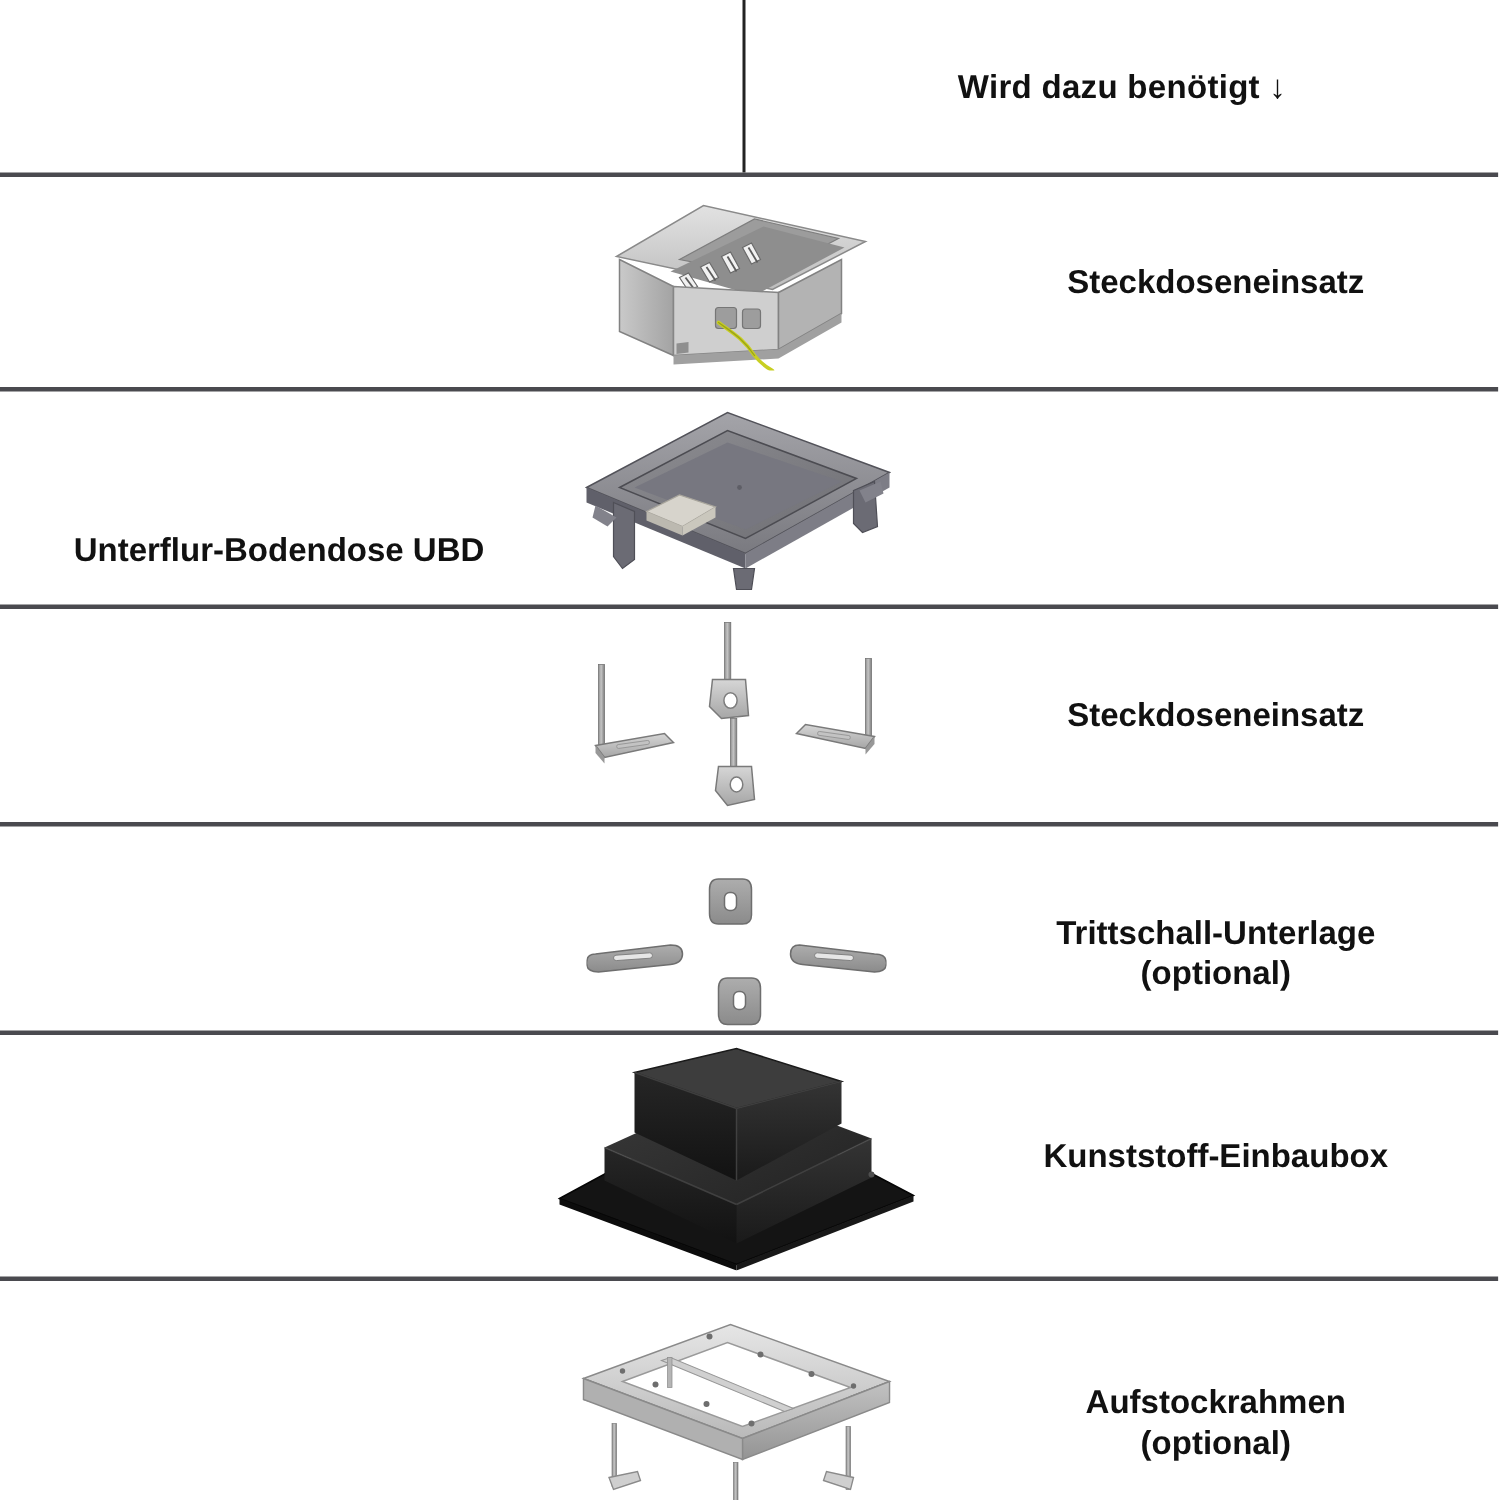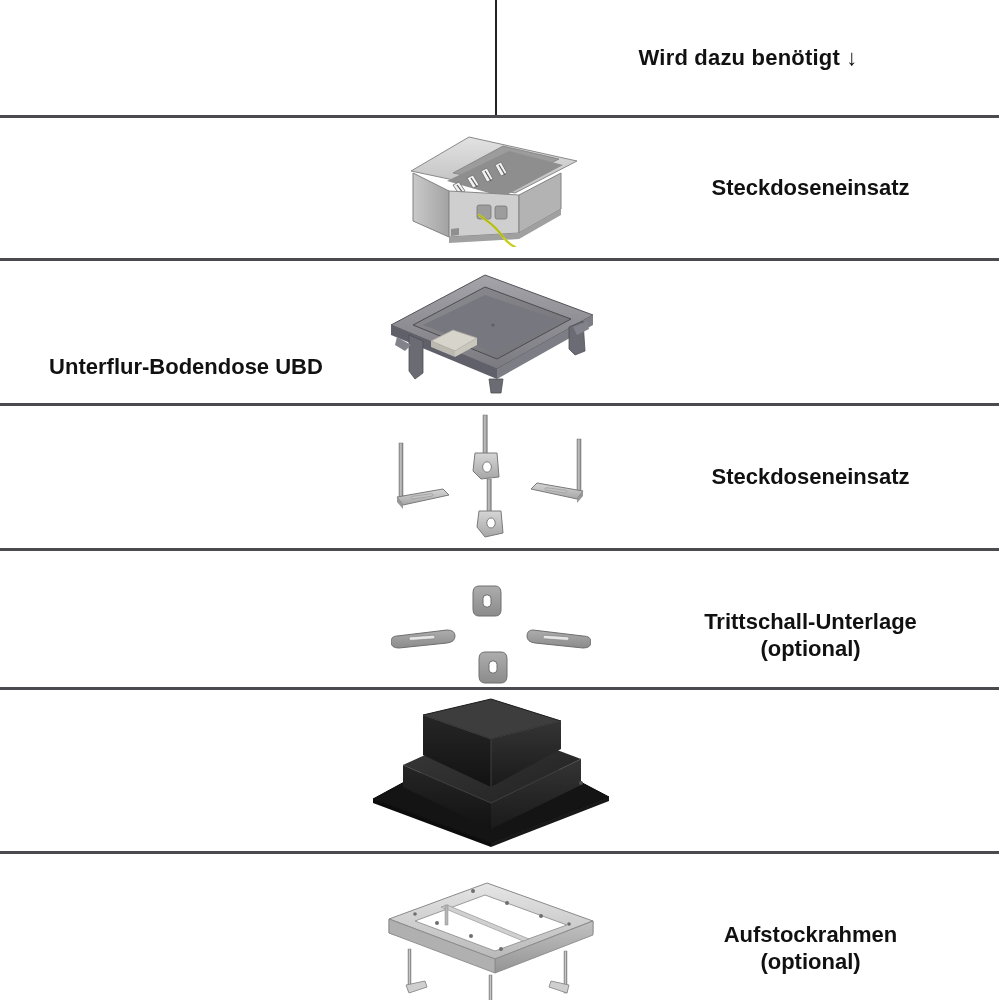--- a/index.html
+++ b/index.html
@@ -362,20 +362,23 @@
         <g stroke="#4a4a4a" stroke-width="1" fill="none" opacity="0.75">
           <line x1="56" y1="20" x2="124" y2="44"></line>
           <line x1="124" y1="44" x2="194" y2="26"></line>
           <line x1="124" y1="44" x2="124" y2="92"></line>
           <line x1="36" y1="70" x2="124" y2="108"></line>
           <line x1="124" y1="108" x2="214" y2="64"></line>
         </g>
         <circle cx="214" cy="88" r="2" fill="#4f4f4f"></circle>
       </svg>
     </div>
+    <div class="cell-right">
+      <span class="label">Kunststoff-Einbaubox</span>
+    </div>
   </div>
 
   <div class="row" id="row-6">
     <div class="cell-left">
       <span class="label left-label"></span>
     </div>
     <div class="cell-art">
       <svg class="art-svg" width="224" height="142" viewBox="0 0 224 142">
         <defs>
           <linearGradient id="g6a" x1="0" y1="0" x2="0" y2="1">

